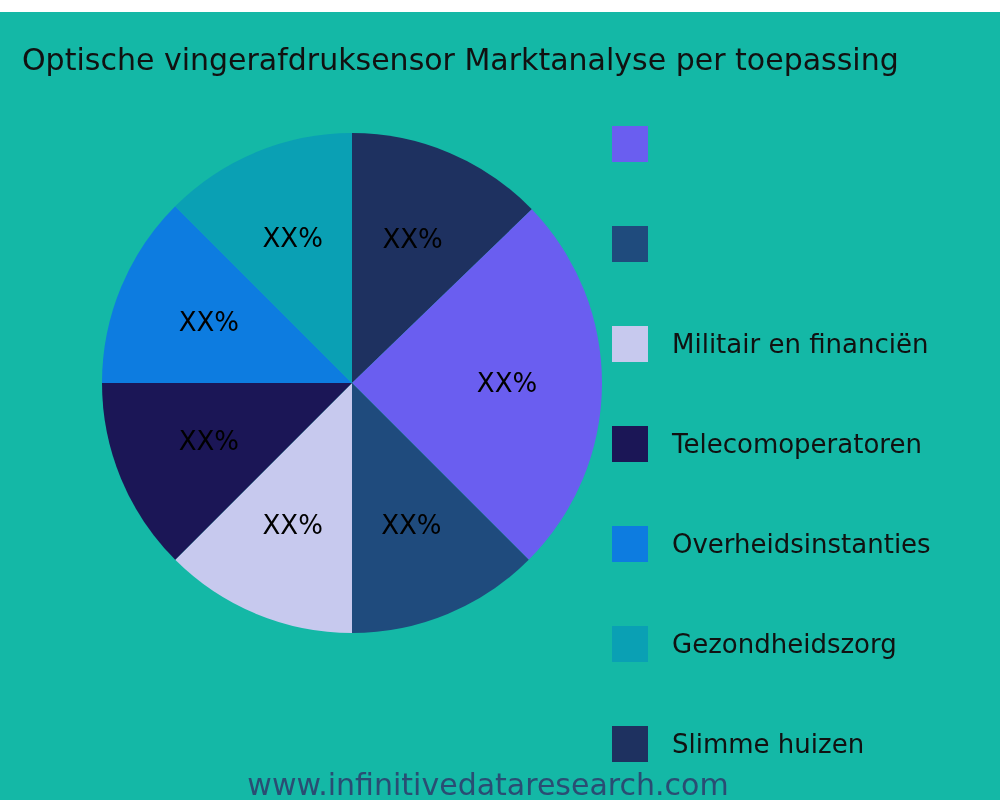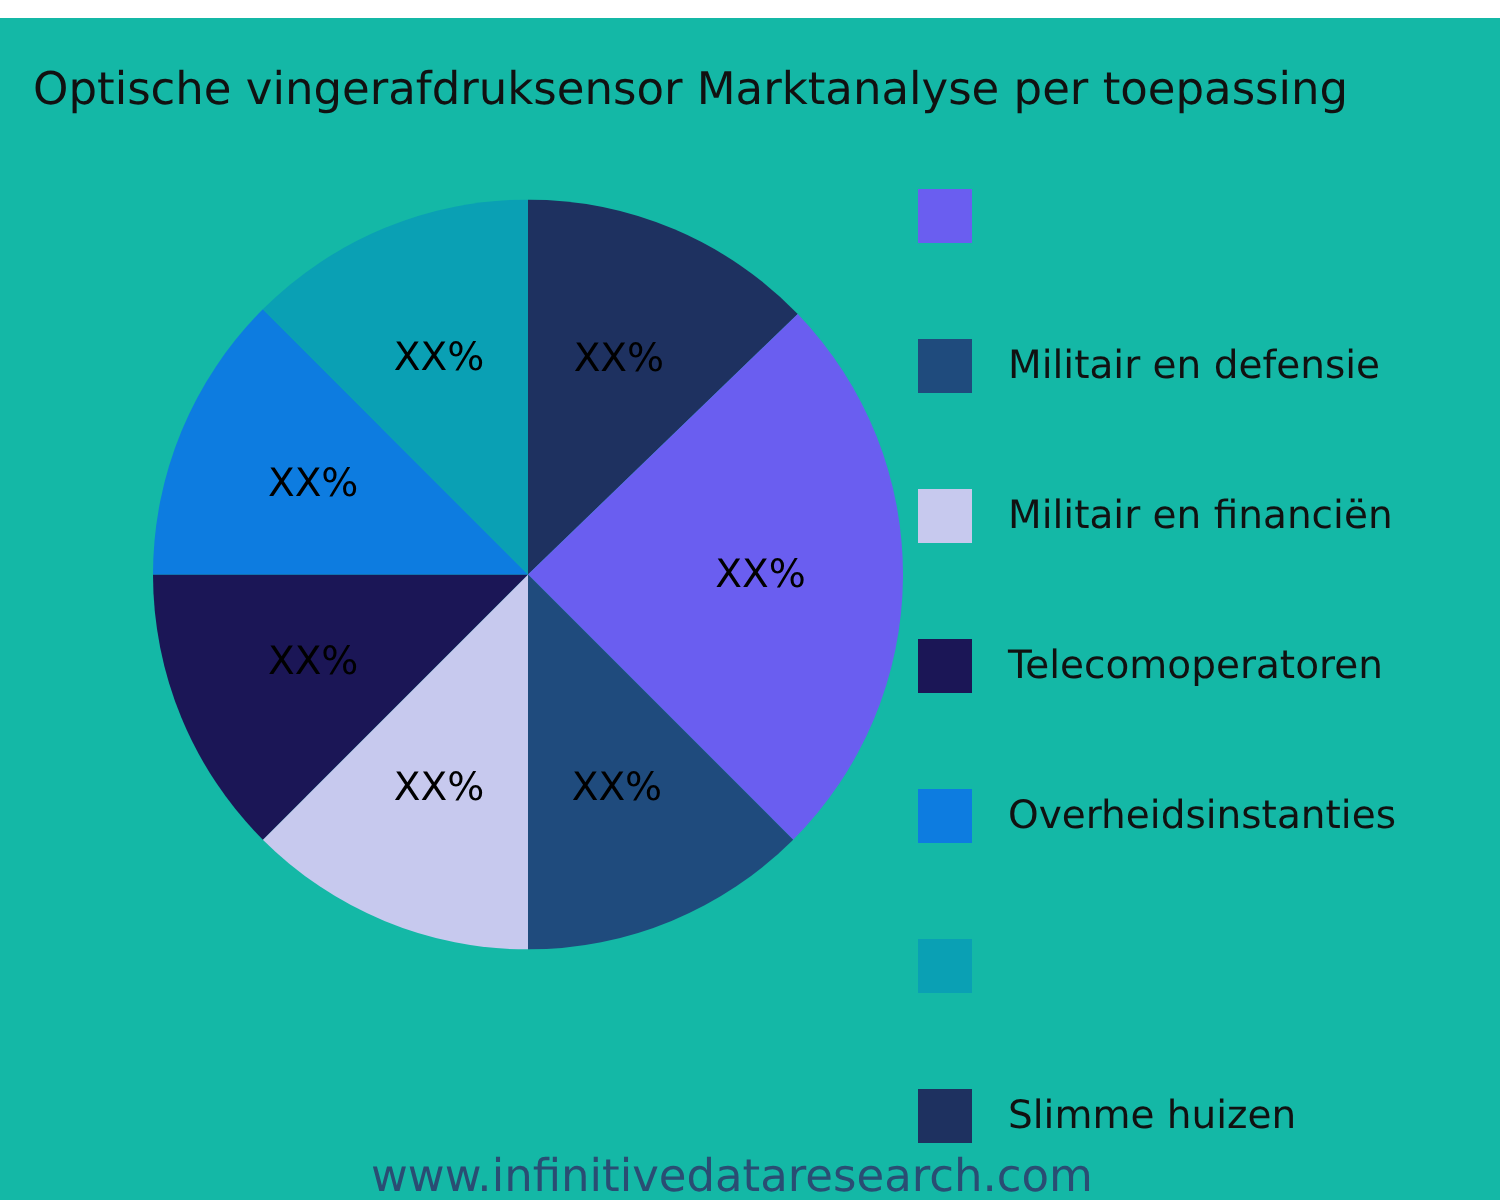--- a/index.html
+++ b/index.html
@@ -129,36 +129,36 @@
         </g>
     </svg>
   </div>
 
   <div id="legend">
       <div class="legend-item" style="top: 0px;">
         <span class="legend-swatch" style="background: rgb(106, 94, 240);"></span>
       </div>
       <div class="legend-item" style="top: 100px;">
         <span class="legend-swatch" style="background: rgb(31, 75, 125);"></span>
-        <span class="legend-label">Militair en defensie</span>
       </div>
       <div class="legend-item" style="top: 200px;">
         <span class="legend-swatch" style="background: rgb(199, 201, 238);"></span>
         <span class="legend-label">Militair en financiën</span>
       </div>
       <div class="legend-item" style="top: 300px;">
         <span class="legend-swatch" style="background: rgb(27, 22, 86);"></span>
         <span class="legend-label">Telecomoperatoren</span>
       </div>
       <div class="legend-item" style="top: 400px;">
         <span class="legend-swatch" style="background: rgb(13, 124, 224);"></span>
         <span class="legend-label">Overheidsinstanties</span>
       </div>
       <div class="legend-item" style="top: 500px;">
         <span class="legend-swatch" style="background: rgb(10, 160, 180);"></span>
+        <span class="legend-label">Gezondheidszorg</span>
       </div>
       <div class="legend-item" style="top: 600px;">
         <span class="legend-swatch" style="background: rgb(30, 49, 96);"></span>
         <span class="legend-label">Slimme huizen</span>
       </div>
     </div>
 
   <div id="site-url">www.infinitivedataresearch.com</div>
 
 </div>

